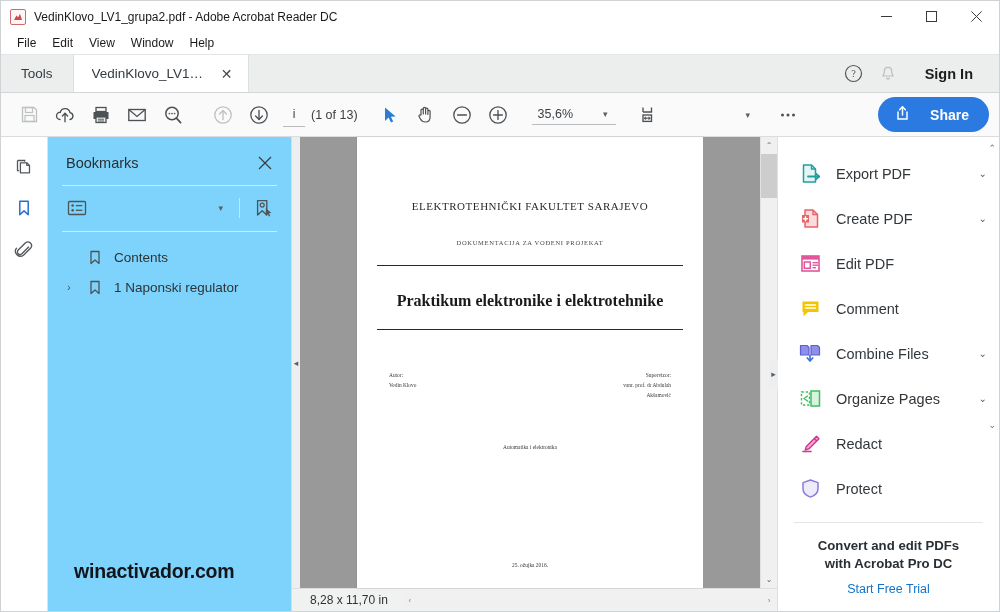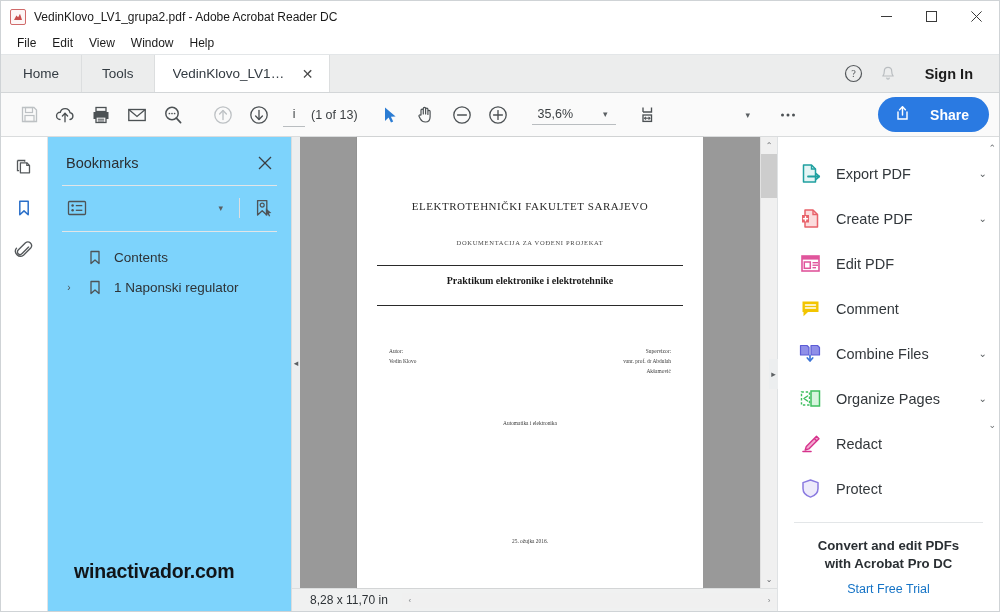--- a/index.html
+++ b/index.html
@@ -252,22 +252,22 @@
     font-size: 11px; letter-spacing: 0.55px;
     margin-top: 47px;
     color: #2a2a2a;
   }
   .pdf-sub {
     font-size: 6.5px; letter-spacing: 0.7px;
     margin-top: 27px; color: #4a4a4a;
   }
   .pdf-rule { height: 1px; background: #2a2a2a; margin: 19px 20px 0 20px; }
   .pdf-title {
-    font-size: 10px; font-weight: bold;
-    margin: 9px 0 9px 0; color: #1a1a1a;
+    font-size: 16px; font-weight: bold;
+    margin: 26px 0 9px 0; color: #1a1a1a;
   }
   .pdf-people {
     display: flex; justify-content: space-between;
     margin: 40px 32px 0 32px;
     font-size: 5.4px; line-height: 1.85; color: #3a3a3a;
   }
   .pdf-left-col { text-align: left; }
   .pdf-right-col { text-align: right; }
   .pdf-dept { font-size: 5.4px; margin-top: 44px; color: #3a3a3a; }
   .pdf-date { font-size: 5.4px; margin-top: 112px; color: #3a3a3a; }
@@ -380,23 +380,20 @@
 
   <div class="menubar">
     <div class="menu-item">File</div>
     <div class="menu-item">Edit</div>
     <div class="menu-item">View</div>
     <div class="menu-item">Window</div>
     <div class="menu-item">Help</div>
   </div>
 
   <div class="tabbar">
-    <div class="tab home">
-      <span class="tab-label">Home</span>
-    </div>
     <div class="tab tools">
       <span class="tab-label">Tools</span>
     </div>
     <div class="tab doc">
       <span class="tab-label">VedinKlovo_LV1_gr...</span>
       <span class="tab-close">✕</span>
     </div>
     <div class="tabbar-right">
       <div class="icon-btn">
         <svg width="19" height="19" viewBox="0 0 19 19">

